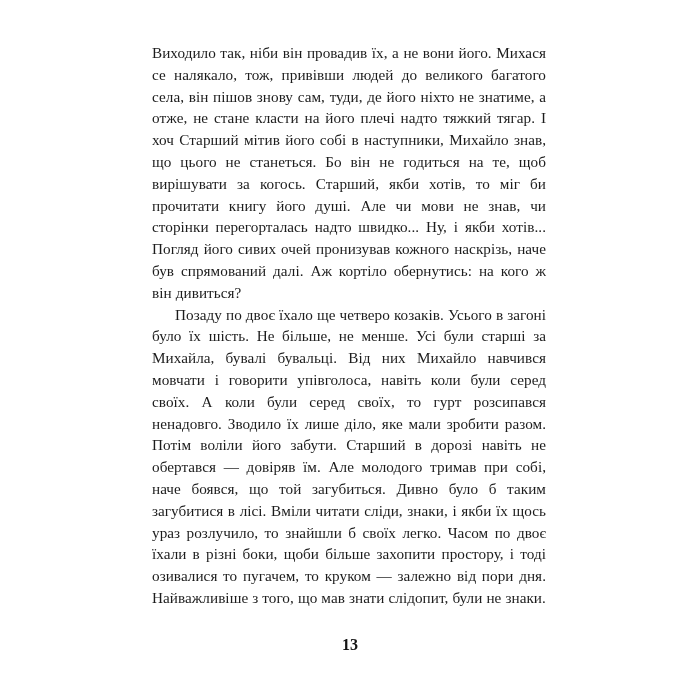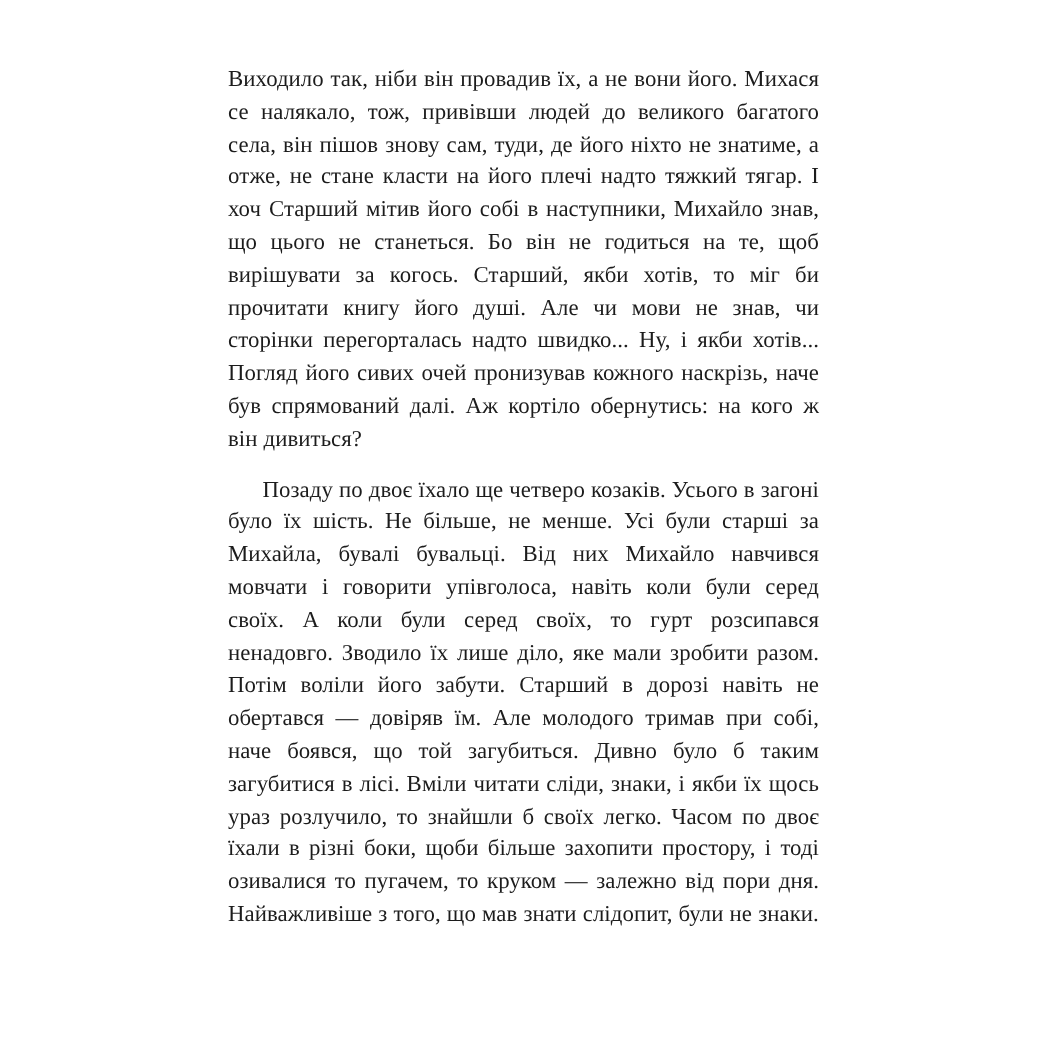--- a/index.html
+++ b/index.html
@@ -26,21 +26,21 @@
     text-align: justify;
     text-justify: inter-word;
     font-size: 15.2px;
     line-height: 21.8px;
     color: #1c1c1c;
     letter-spacing: 0.05px;
     word-spacing: 0.2px;
     hyphens: manual;
   }
   .para + .para {
-    margin-top: 12px;
+    margin-top: 0;
   }
   .para.indent {
     text-indent: 23px;
   }
   .page-number {
     position: absolute;
     left: 0;
     right: 0;
     top: 636px;
     text-align: center;
@@ -53,14 +53,15 @@
 </head>
 <body>
 
 <div class="page">
 
   <div class="text-block">
     <p class="para">Виходило так, ніби він провадив їх, а не вони його. Михася се налякало, тож, привівши людей до великого багатого села, він пішов знову сам, туди, де його ніхто не знатиме, а отже, не стане класти на його плечі надто тяжкий тягар. І хоч Старший мітив його собі в наступники, Михайло знав, що цього не станеться. Бо він не годиться на те, щоб вирішувати за когось. Старший, якби хотів, то міг би прочитати книгу його душі. Але чи мови не знав, чи сторінки перегорталась надто швидко... Ну, і якби хотів... Погляд його сивих очей пронизував кожного наскрізь, наче був спрямований далі. Аж кортіло обернутись: на кого ж він дивиться?</p>
     <p class="para indent">Позаду по двоє їхало ще четверо козаків. Усього в загоні було їх шість. Не більше, не менше. Усі були старші за Михайла, бувалі бувальці. Від них Михайло навчився мовчати і говорити упівголоса, навіть коли були серед своїх. А коли були серед своїх, то гурт розсипався ненадовго. Зводило їх лише діло, яке мали зробити разом. Потім воліли його забути. Старший в дорозі навіть не обертався — довіряв їм. Але молодого тримав при собі, наче боявся, що той загубиться. Дивно було б таким загубитися в лісі. Вміли читати сліди, знаки, і якби їх щось ураз розлучило, то знайшли б своїх легко. Часом по двоє їхали в різні боки, щоби більше захопити простору, і тоді озивалися то пугачем, то круком — залежно від пори дня. Найважливіше з того, що мав знати слідопит, були не знаки.</p>
   </div>
 
+  <div class="page-number">13</div>
 
 </div>
 
 </body></html>

